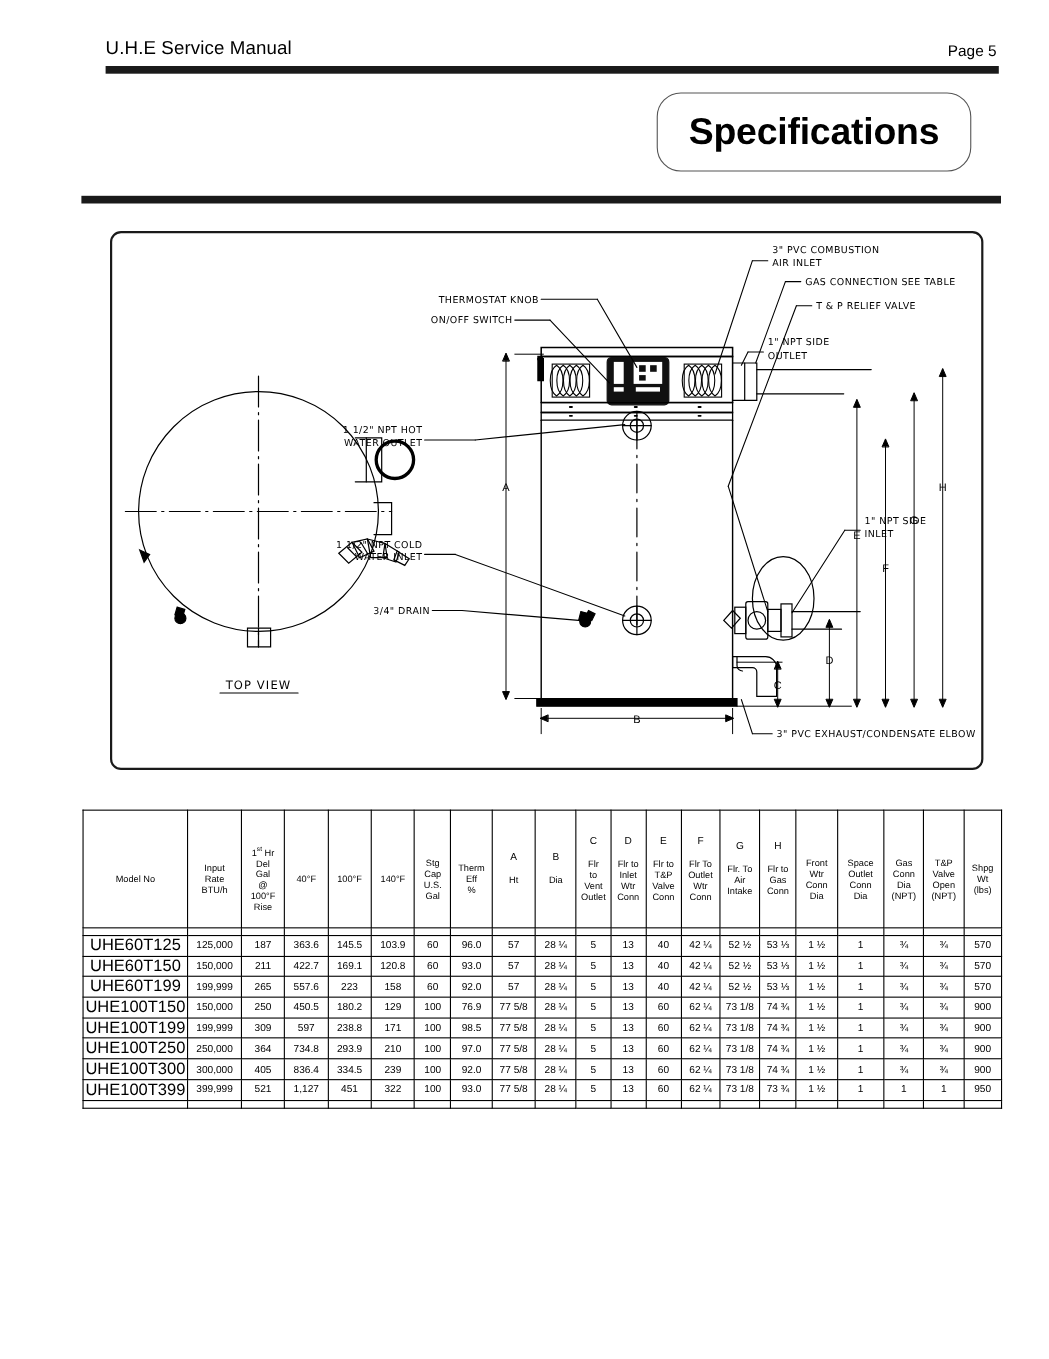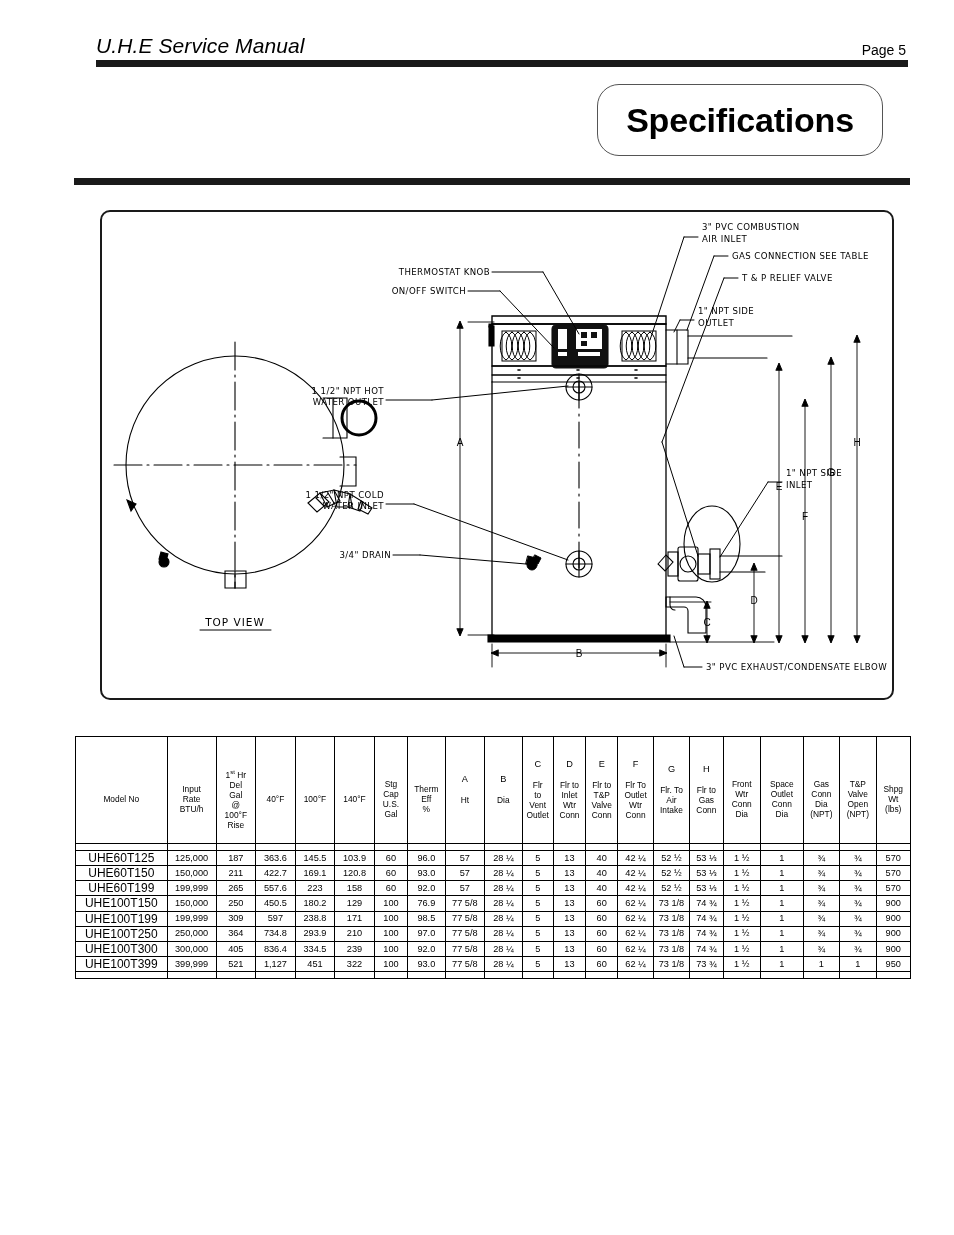--- a/index.html
+++ b/index.html
@@ -16,21 +16,21 @@
   }
 
   
   .page-header {
     position: absolute;
     left: 96px; top: 34px; width: 810px;
   }
   .page-header-row {
     display: flex; justify-content: space-between; align-items: flex-end;
   }
-  .manual-title { font-size: 21px; letter-spacing: .1px; font-style: italic; }
+  .manual-title { font-size: 17px; letter-spacing: .1px; }
   .page-number  { font-size: 14px; }
   .header-rule {
     position: absolute; left: 96px; top: 60px;
     width: 812px; height: 7px; background: #1a1a1a;
   }
 
   
   .spec-badge {
     position: absolute;
     left: 597px; top: 84px;
@@ -84,21 +84,21 @@
   table.spec th.noborder {
     border: none;
   }
   .grp-head { font-size: 8.6px; height: 42px; }
   .grp-head-big { font-size: 10.5px; }
   .col-head { height: 107px; font-size: 8.4px; padding: 2px 1px; }
   .col-letter { font-size: 9.2px; display: block; margin-bottom: 11px; }
   .col-letter-spacer { display: block; height: 20px; }
   .chead-lines { display: block; }
   .data-row td { height: 12.4px; font-size: 9.2px; }
-  .data-row td.model { font-size: 12px; }
+  .data-row td.model { font-size: 15px; }
   .data-spacer td { height: 7px; border-left: 1px solid #000; border-right: 1px solid #000; border-top: none; border-bottom: none; }
   sup { font-size: 6px; vertical-align: super; }
 </style>
 </head>
 <body>
 
 <div class="page-header">
   <div class="page-header-row">
     <span class="manual-title">U.H.E Service Manual</span>
     <span class="page-number">Page 5</span>

